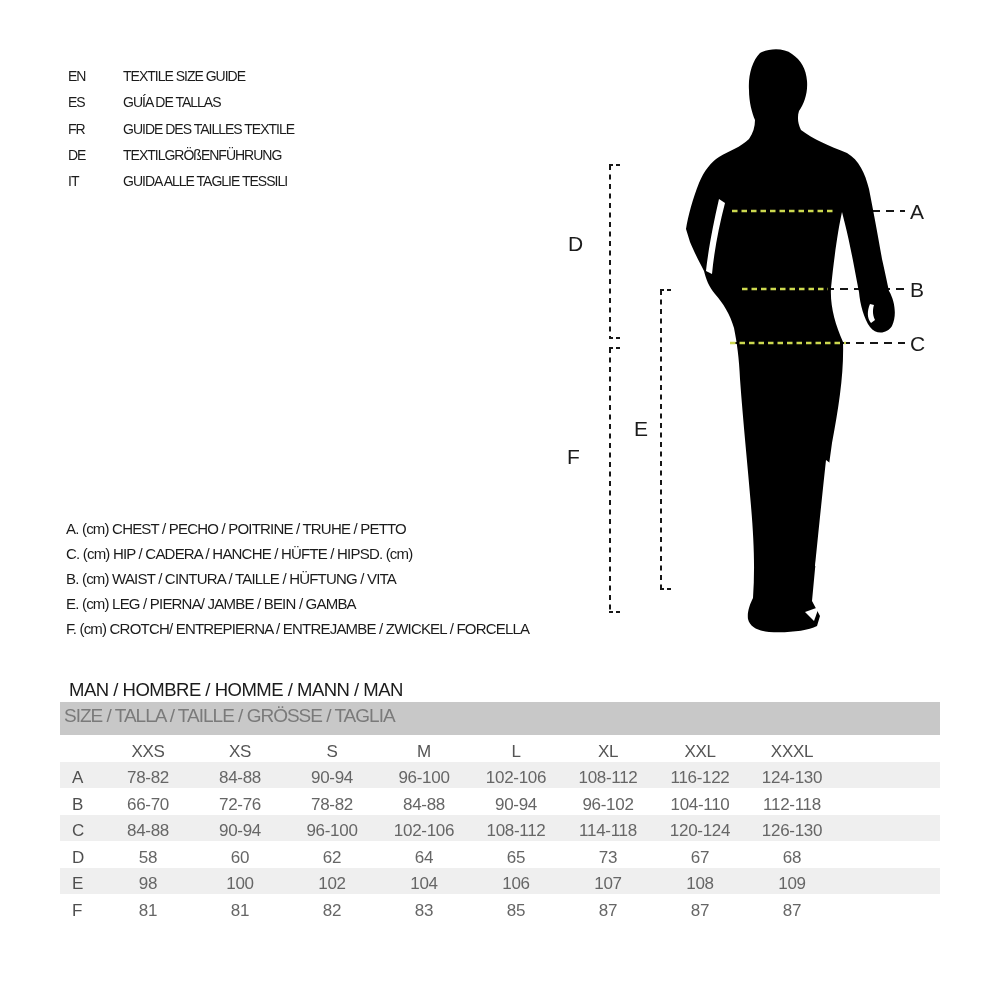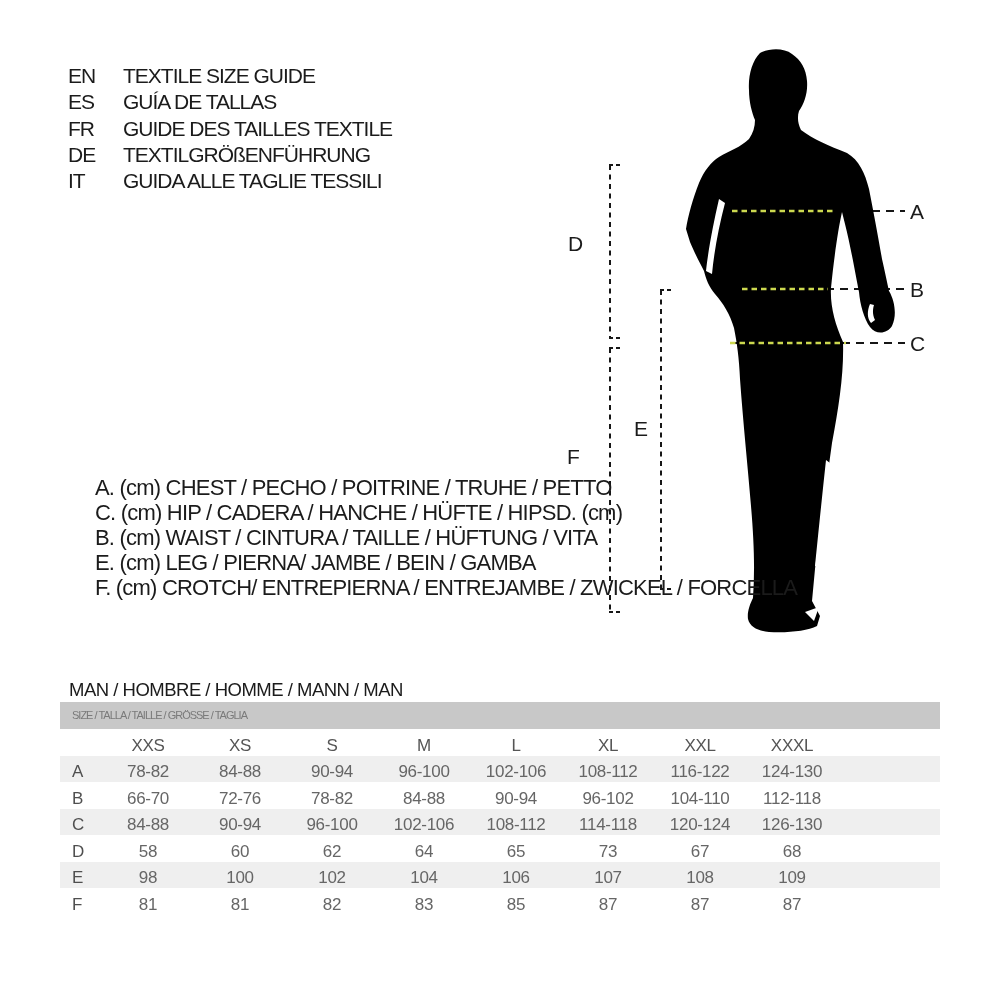--- a/index.html
+++ b/index.html
@@ -1,28 +1,28 @@
 <!DOCTYPE html>
 <html><head>
 <meta charset="utf-8">
 <style>
   html,body{margin:0;padding:0;}
   body{
     width:1000px;height:1000px;background:#ffffff;position:relative;
     font-family:"Liberation Sans", sans-serif;color:#1b1b1b;overflow:hidden;
   }
-  .lang-list{position:absolute;left:68px;top:63px;font-size:21px;letter-spacing:-1px;}
+  .lang-list{position:absolute;left:68px;top:63px;font-size:14px;letter-spacing:-1px;}
   .lang-row{display:flex;height:26.3px;line-height:26.3px;}
   .lang-code{width:55px;}
   .figure-wrap{position:absolute;left:555px;top:40px;width:400px;height:625px;}
-  .measure-list{position:absolute;left:66px;top:475px;font-size:22px;line-height:25px;letter-spacing:-0.8px;margin-left:29px;}
+  .measure-list{position:absolute;left:66px;top:516px;font-size:15px;line-height:25px;letter-spacing:-0.8px;}
   .category-line{position:absolute;left:69px;top:663px;font-size:18.5px;letter-spacing:-0.5px;margin-top:16px;}
   .size-table{position:absolute;left:60px;top:702px;width:880px;font-size:17px;color:#666;}
-  .table-header-bar{height:27px;line-height:27px;background:#c8c8c8;color:#7a7a7a;
-    padding-left:12px;box-sizing:border-box;font-size:11px;letter-spacing:-1px;}
+  .table-header-bar{height:33px;line-height:27px;background:#c8c8c8;color:#7a7a7a;
+    padding-left:4px;box-sizing:border-box;font-size:19px;letter-spacing:-1px;}
   .size-row{display:flex;height:26.5px;align-items:flex-end;letter-spacing:-0.3px;}
   .size-row.stripe{background:#efefef;}
   .row-label{width:42px;padding-left:12px;box-sizing:border-box;color:#4f4f4f;}
   .cell{width:92px;text-align:center;}
   .columns-row .cell{color:#555;}
 </style>
 </head>
 <body>
 
 <div class="lang-list">

